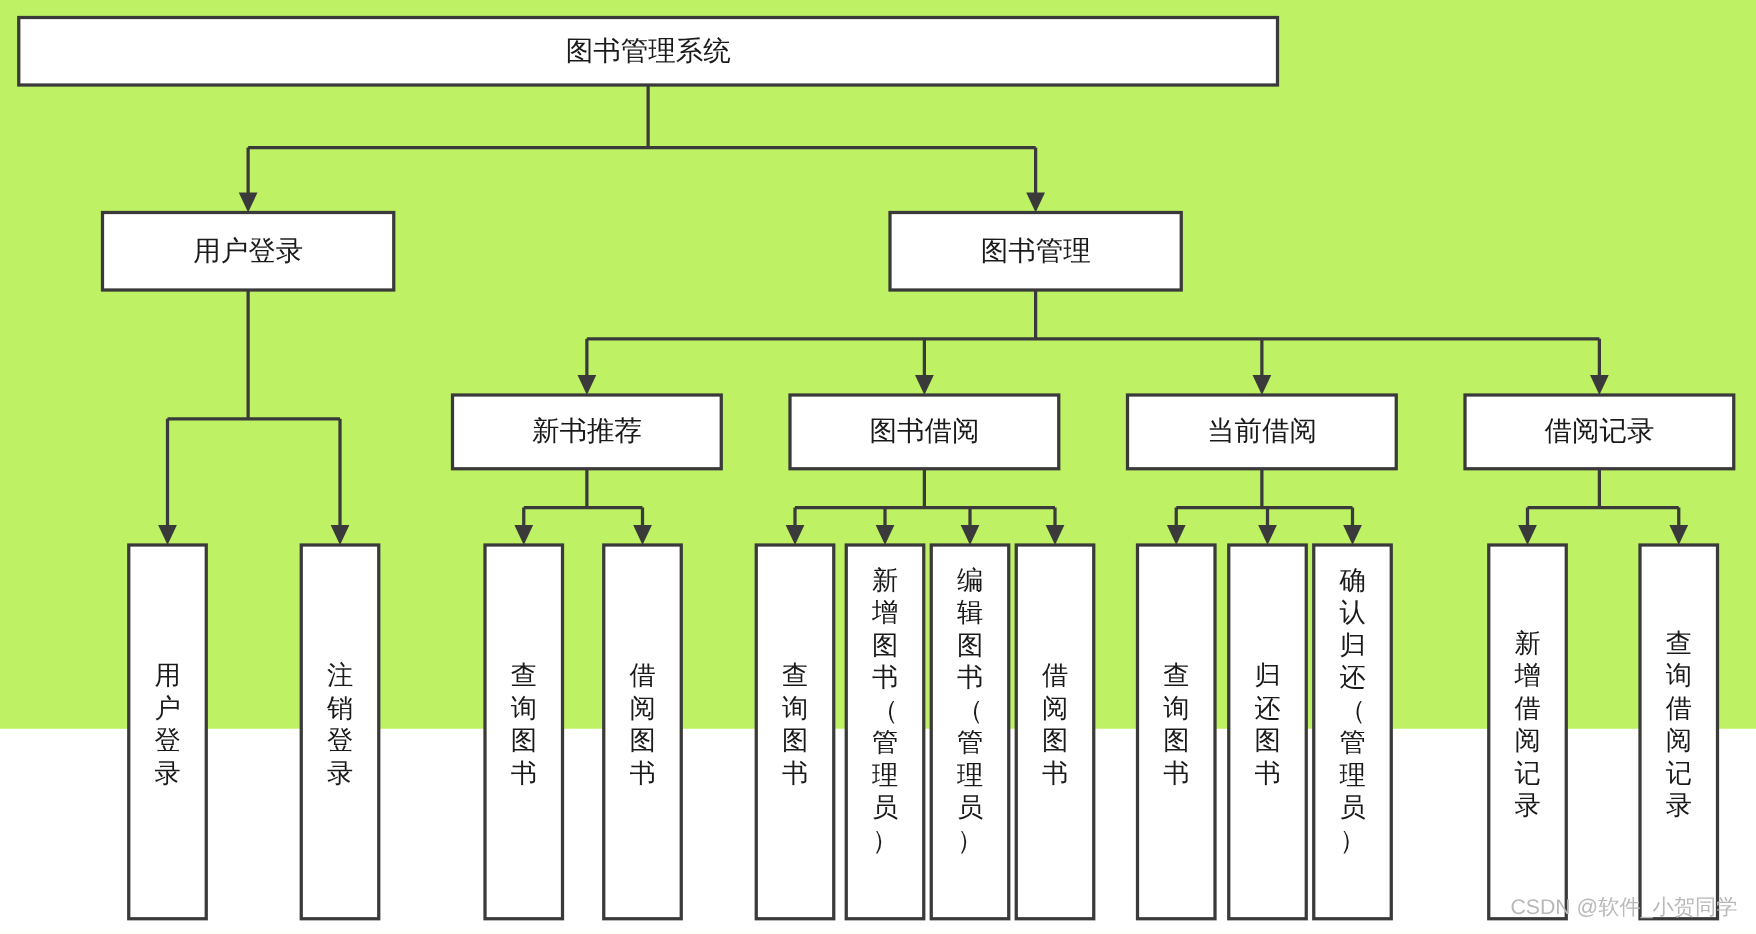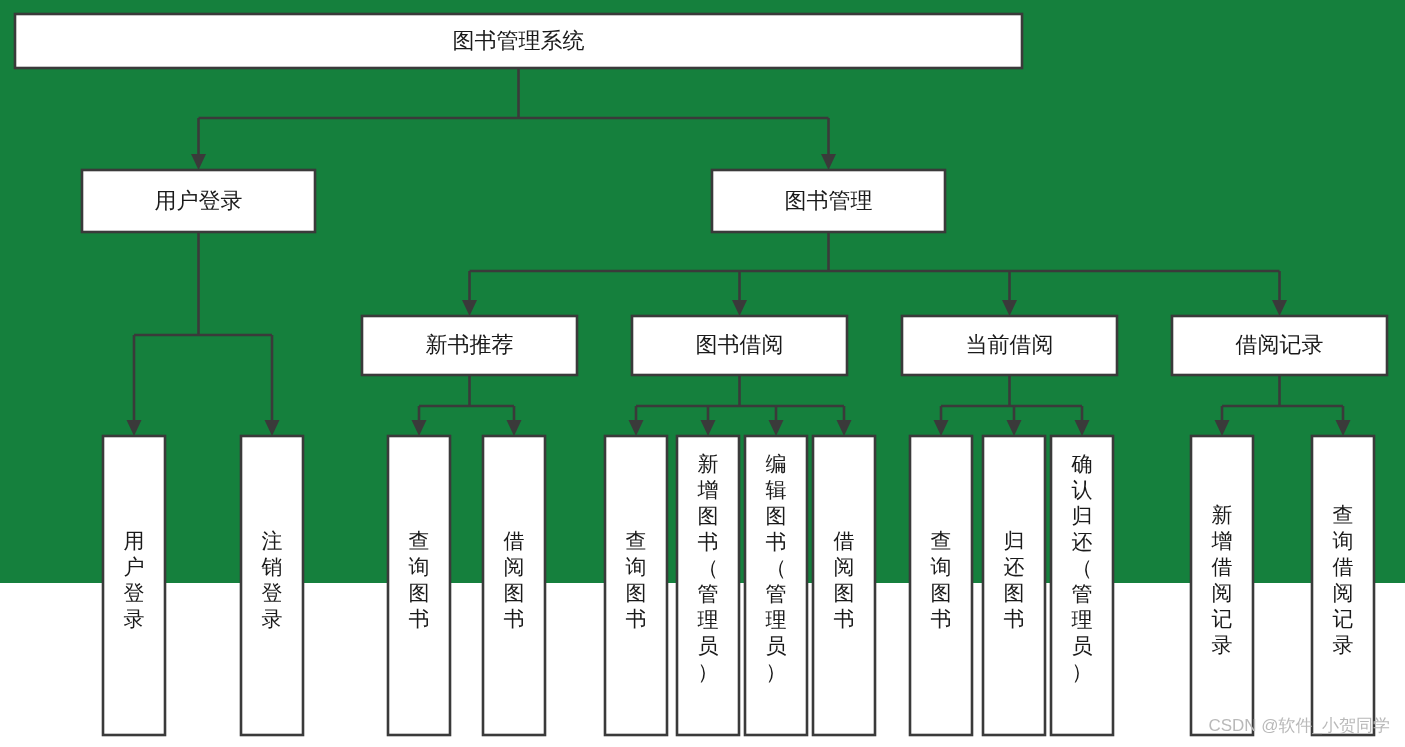--- a/index.html
+++ b/index.html
@@ -11,21 +11,21 @@
   body {
     width: 1405px;
     height: 747px;
     font-family: "Liberation Sans", "DejaVu Sans", sans-serif;
     overflow: hidden;
   }
   #diagram-root {
     position: relative;
     width: 1405px;
     height: 583px;
-    background: #15803d;
+    background: #bef264;
   }
   svg.diagram-canvas {
     position: absolute;
     left: 0;
     top: 0;
     width: 1405px;
     height: 747px;
     display: block;
   }
   .node-box {

